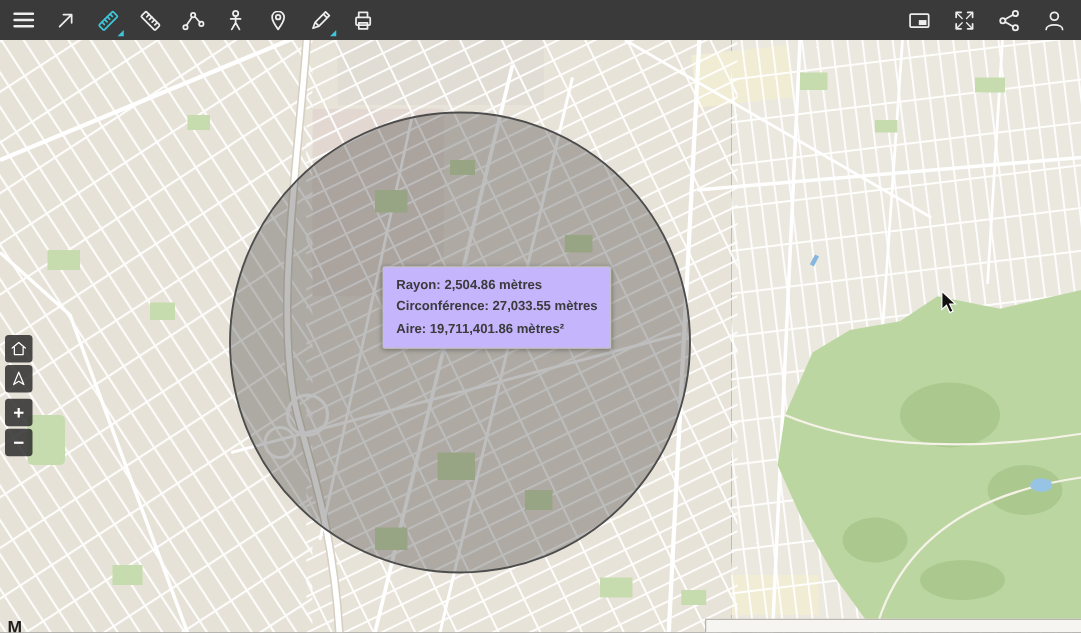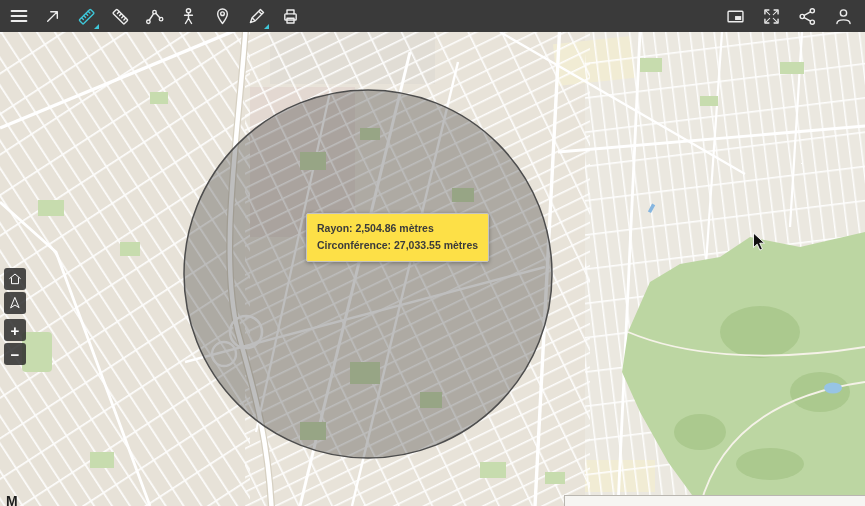--- a/index.html
+++ b/index.html
@@ -16,21 +16,21 @@
   .tbtn svg{stroke:#ededed;fill:none;stroke-width:1.6;stroke-linecap:round;stroke-linejoin:round;}
   .tbtn.active svg{stroke:#3ec6d8;}
   .caret{position:absolute;right:1px;bottom:1px;width:0;height:0;
          border-bottom:5px solid #3ec6d8;border-left:5px solid transparent;}
 
   
   .map{position:absolute;top:32px;left:0;width:865px;height:474px;overflow:hidden;cursor:default;}
   .map svg.basemap{position:absolute;top:0;left:0;}
 
   
-  .meas-tip{position:absolute;left:306px;top:181px;background:#fde047;
+  .meas-tip{position:absolute;left:306px;top:181px;background:#c4b5fd;
             border:1px solid #c3c3c3;border-radius:2px;box-shadow:0 1px 4px rgba(0,0,0,.35);
             padding:6px 10px;z-index:20;white-space:nowrap;}
   .meas-tip .line{font-size:10.5px;font-weight:bold;color:#3b3b3b;line-height:1.65;}
 
   
   .mapctrl{position:absolute;left:4px;top:236px;z-index:20;display:flex;flex-direction:column;}
   .mc-btn{width:22px;height:22px;margin-bottom:2px;background:rgba(45,45,45,.85);
           border-radius:3px;color:#fff;display:flex;align-items:center;justify-content:center;
           font-size:15px;font-weight:bold;cursor:pointer;user-select:none;}
   .mc-btn svg{stroke:#fff;fill:none;stroke-width:1.7;stroke-linecap:round;stroke-linejoin:round;}
@@ -243,20 +243,21 @@
 
       <ellipse cx="833" cy="356" rx="9" ry="5.5" fill="#97c4e4"></ellipse>
       <rect x="650" y="172" width="3.5" height="9" fill="#86b6e0" transform="rotate(28 652 176)"></rect>
 
       <circle cx="368" cy="242" r="184" fill="rgba(40,40,40,0.30)" stroke="#4d4d4d" stroke-width="1.5"></circle>
     </svg>
 
     <div class="meas-tip">
       <div class="line">Rayon: 2,504.86 mètres</div>
       <div class="line">Circonférence: 27,033.55 mètres</div>
+      <div class="line">Aire: 19,711,401.86 mètres²</div>
     </div>
 
     <div class="mapctrl">
       <div class="mc-btn">
         <svg width="14" height="14" viewBox="0 0 24 24">
           <path d="M3,11 L12,3.5 L21,11 M6,10 V20 H18 V10"></path>
         </svg>
       </div>
       <div class="mc-btn">
         <svg width="14" height="14" viewBox="0 0 24 24">

